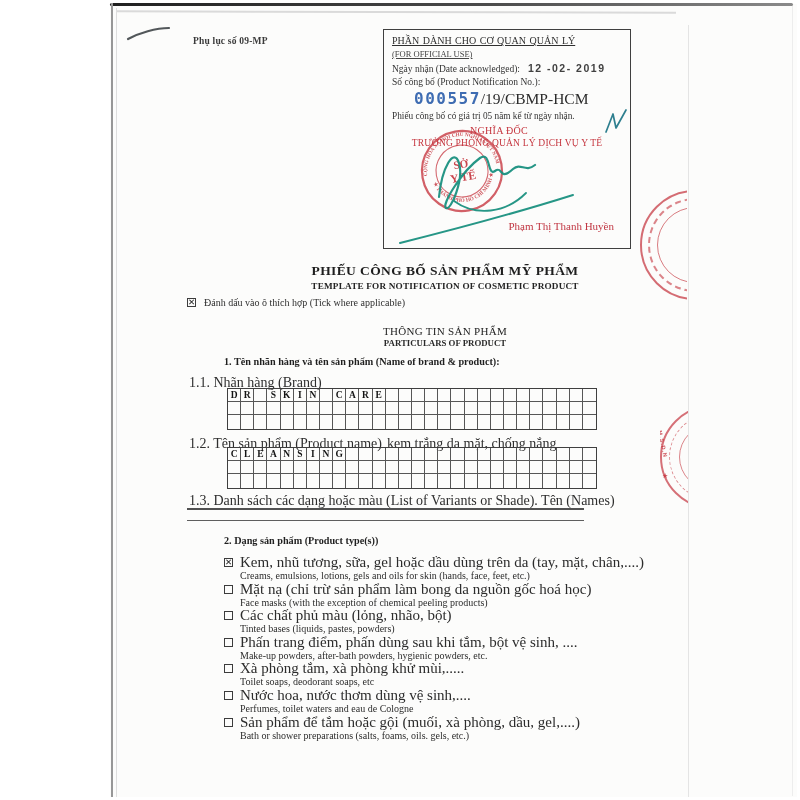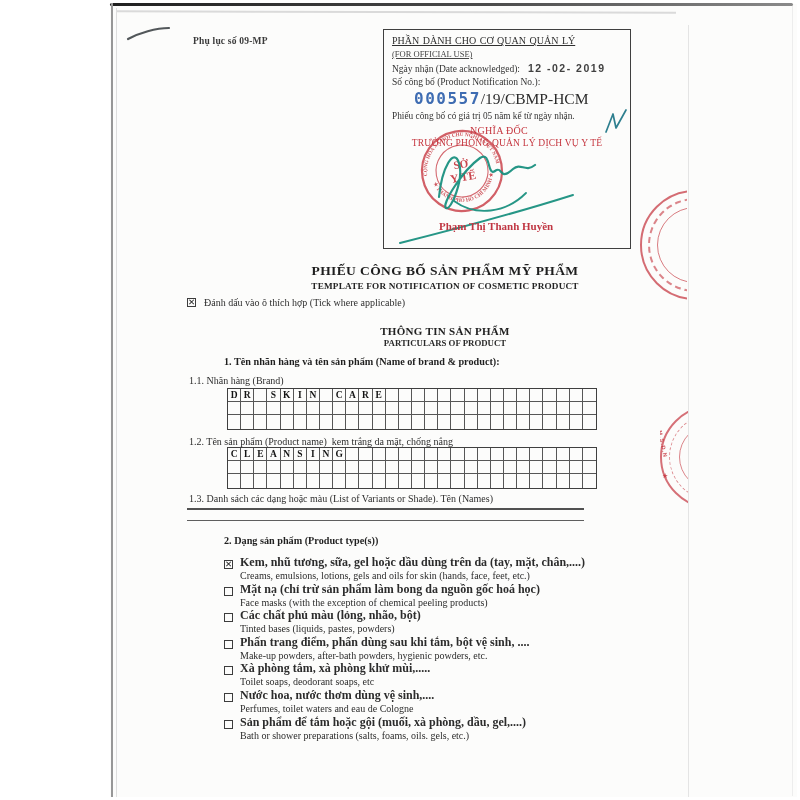--- a/index.html
+++ b/index.html
@@ -26,60 +26,60 @@
   .ob-date{left:8px;top:32px;}
   .ob-date .stamped{font-family:"Liberation Sans",sans-serif;font-weight:bold;font-size:10.5px;
     color:#414141;letter-spacing:1.5px;margin-left:8px;}
   .ob-notif{left:8px;top:47px;}
   .ob-num{left:30px;top:59px;}
   .ob-num .serial{font-family:"DejaVu Sans Mono",monospace;font-weight:bold;font-size:16px;color:#3e6cb2;letter-spacing:1.5px;}
   .ob-num .suffix{font-size:15.5px;color:#2b2b2b;}
   .ob-valid{left:8px;top:81px;font-size:9.3px;}
   .ob-t1{left:0;top:95px;width:230px;text-align:center;font-size:10px;color:#c5353e;letter-spacing:.3px;}
   .ob-t2{left:0;top:108px;width:246px;text-align:center;font-size:9.5px;color:#c5353e;letter-spacing:.2px;}
-  .ob-name{left:55px;top:190px;width:175px;text-align:left;font-weight:bold;font-size:11px;color:#c03642;}
+  .ob-name{left:55px;top:190px;width:175px;text-align:right;font-weight:normal;font-size:11px;color:#c03642;}
   .stamp-svg{left:30px;top:93px;transform:rotate(-10deg);opacity:.92;}
   .sig-svg{left:10px;top:95px;opacity:.95;}
 
   
   .c-col{position:absolute;left:185px;width:520px;text-align:center;}
   .doc-title{top:263px;font-weight:bold;font-size:13.5px;letter-spacing:.4px;color:#1e1e1e;}
   .doc-sub{top:281px;font-weight:bold;font-size:9.2px;letter-spacing:.2px;color:#242424;}
-  .info-vi{top:325px;font-weight:bold;font-size:11px;letter-spacing:.3px;color:#222;}
+  .info-vi{top:325px;font-weight:normal;font-size:11px;letter-spacing:.3px;color:#222;}
   .info-en{top:338px;font-weight:bold;font-size:8.8px;color:#2a2a2a;}
 
   .tick-row{position:absolute;left:187px;top:297px;display:flex;align-items:center;gap:8px;font-size:10px;}
   .cb{width:9px;height:9px;border:1px solid #3c3c3c;display:inline-block;position:relative;flex:none;box-sizing:border-box;}
   .cb.checked::before{content:"\2715";position:absolute;left:-1px;top:-1px;width:9px;height:9px;
      font-size:8.5px;line-height:9px;text-align:center;color:#222;font-family:"DejaVu Sans",sans-serif;}
 
   .s-head{position:absolute;font-weight:bold;font-size:10.2px;color:#1f1f1f;margin-left:40px;}
   .s1-head{left:184px;top:356px;}
   .s2-head{left:184px;top:535px;}
-  .plain{position:absolute;font-size:10px;color:#2e2e2e;}
+  .plain{position:absolute;font-size:14px;color:#2e2e2e;}
   .i11{left:189px;top:375px;}
   .i12{left:189px;top:436px;}
   .i12 .fill-val{margin-left:5px;}
   .i13{left:189px;top:493px;}
 
   .lgrid{position:absolute;display:grid;border:1.3px solid #3f3f3f;background:transparent;}
   .grid1{left:227px;top:388px;}
   .grid2{left:227px;top:447px;}
   .cell{box-sizing:border-box;border-right:.9px solid #565656;border-bottom:.9px solid #565656;
         display:flex;align-items:center;justify-content:center;
         font-weight:bold;font-size:9.5px;color:#131313;}
   .cell.last-col{border-right:none;} .cell.last-row{border-bottom:none;}
 
   .rule{position:absolute;left:187px;width:397px;background:#515151;}
   .rule1{top:508px;height:1.8px;}
   .rule2{top:520px;height:1.3px;background:#5e5e5e;}
 
   .pt-list{position:absolute;left:224px;top:556px;width:440px;}
   .pt-item{height:26.6px;}
-  .pt-vi{display:flex;align-items:flex-end;gap:7px;font-size:12px;line-height:13px;color:#2c2c2c;font-weight:bold;}
+  .pt-vi{display:flex;align-items:flex-start;gap:7px;font-size:15px;line-height:13px;color:#2c2c2c;}
   .pt-vi .cb{margin-top:2px;}
   .pt-en{padding-left:16px;font-size:10px;line-height:13px;color:#2c2c2c;}
 
   
   .frag{position:absolute;overflow:hidden;}
   .frag1{left:640px;top:190px;width:47px;height:112px;}
   .frag2{left:660px;top:408px;width:28px;height:100px;}
   .ring{position:absolute;border-radius:50%;box-sizing:border-box;}
   .f1-outer{left:0;top:0;width:110px;height:110px;border:2.5px solid rgba(197,53,62,.72);}
   .f1-mid{left:8px;top:8px;width:94px;height:94px;border:2px dashed rgba(197,53,62,.6);}

